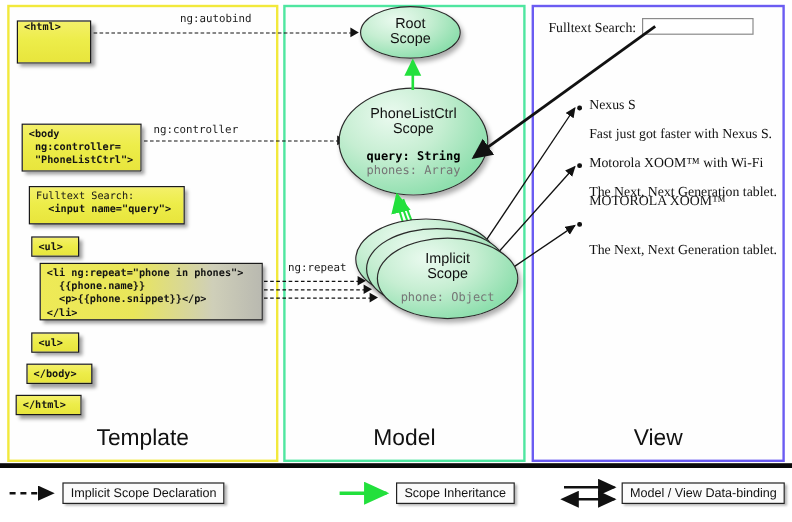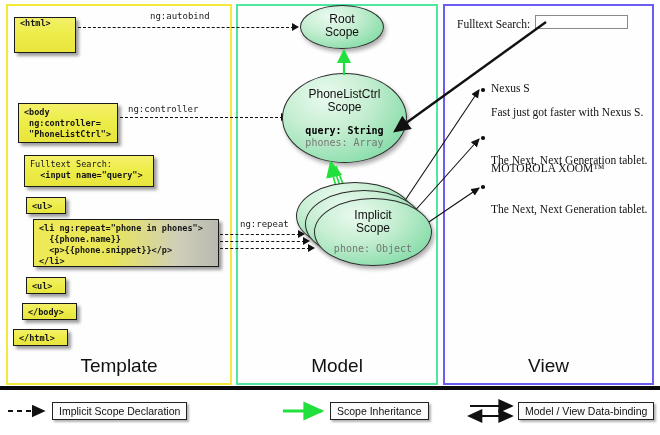--- a/index.html
+++ b/index.html
@@ -238,20 +238,21 @@
   </div>
 
   <div class="view-label" style="left:457px; top:18px;">Fulltext Search:</div>
   <div class="view-input" style="left:535px; top:15px; width:93px; height:14px;" title=""></div>
 
   <div class="view-bullet" style="left:481px; top:88px;"></div>
   <div class="view-item" style="left:491px; top:82px;">Nexus S</div>
   <div class="view-item" style="left:491px; top:106px;">Fast just got faster with Nexus S.</div>
 
   <div class="view-bullet" style="left:481px; top:136px;"></div>
+  <div class="view-item" style="left:491px; top:130px;">Motorola XOOM™  with Wi-Fi</div>
   <div class="view-item" style="left:491px; top:154px;">The Next, Next Generation tablet.</div>
 
   <div class="view-bullet" style="left:481px; top:185px;"></div>
   <div class="view-item" style="left:491px; top:162px;">MOTOROLA XOOM™</div>
   <div class="view-item" style="left:491px; top:203px;">The Next, Next Generation tablet.</div>
 
   <svg id="overlay" viewBox="0 0 660 435">
     <defs>
       <marker id="green-head" markerWidth="7" markerHeight="7" refX="5.5" refY="3.2" orient="auto">
         <path d="M0,0 L6.5,3.2 L0,6.4 Z" fill="#22e03c"></path>

